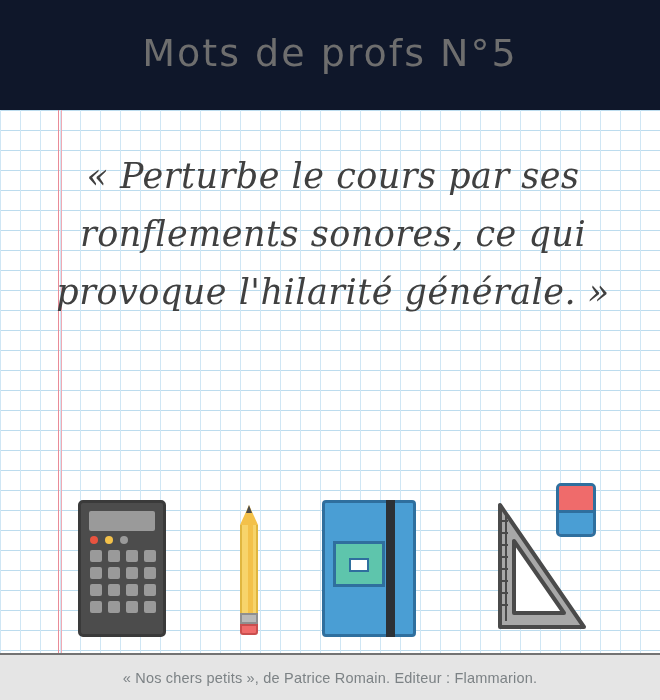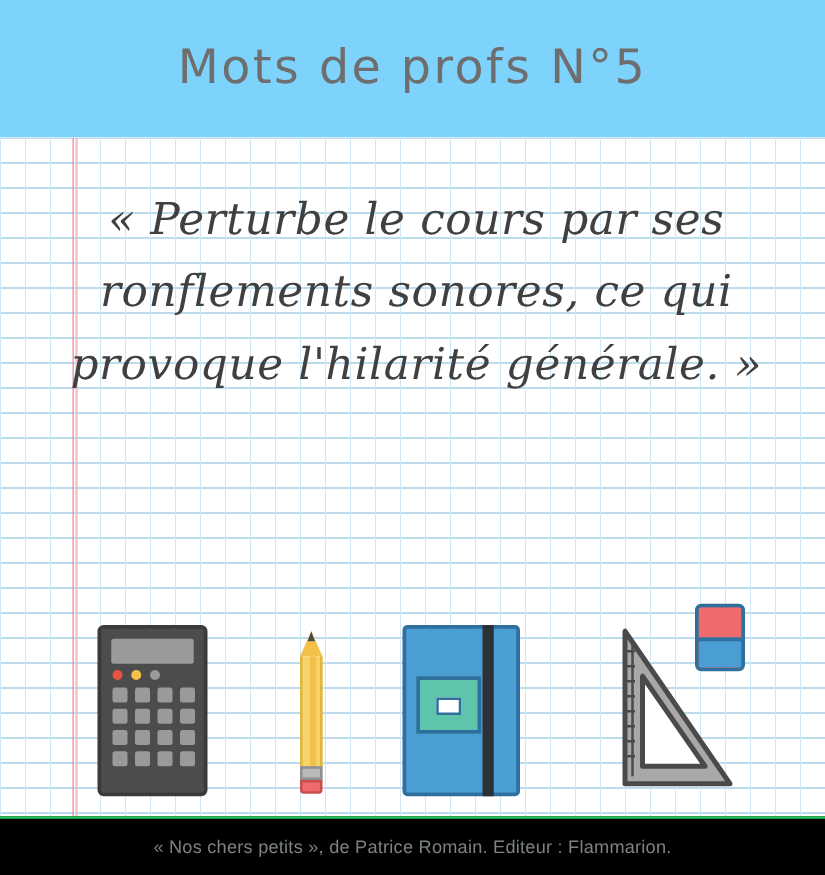--- a/index.html
+++ b/index.html
@@ -23,21 +23,21 @@
     background: #ffffff;
   }
 
   
   .header {
     position: absolute;
     top: 0;
     left: 0;
     width: 660px;
     height: 110px;
-    background: #7dd3fc;
+    background: #0f172a;
     display: flex;
     align-items: center;
     justify-content: center;
   }
   .header-title {
     color: #6e6e6e;
     font-family: "DejaVu Sans", sans-serif;
     font-size: 38px;
     font-weight: normal;
     letter-spacing: 2px;
@@ -317,22 +317,22 @@
     box-sizing: border-box;
   }
 
   
   .footer {
     position: absolute;
     bottom: 0;
     left: 0;
     width: 660px;
     height: 45px;
-    background: #000000;
-    border-top: 2px solid #22c55e;
+    background: #e5e5e5;
+    border-top: 2px solid #737373;
     display: flex;
     align-items: center;
     justify-content: center;
   }
   .footer-text {
     color: #7c8285;
     font-family: "Liberation Sans", sans-serif;
     font-size: 14.5px;
     letter-spacing: 0.2px;
   }

